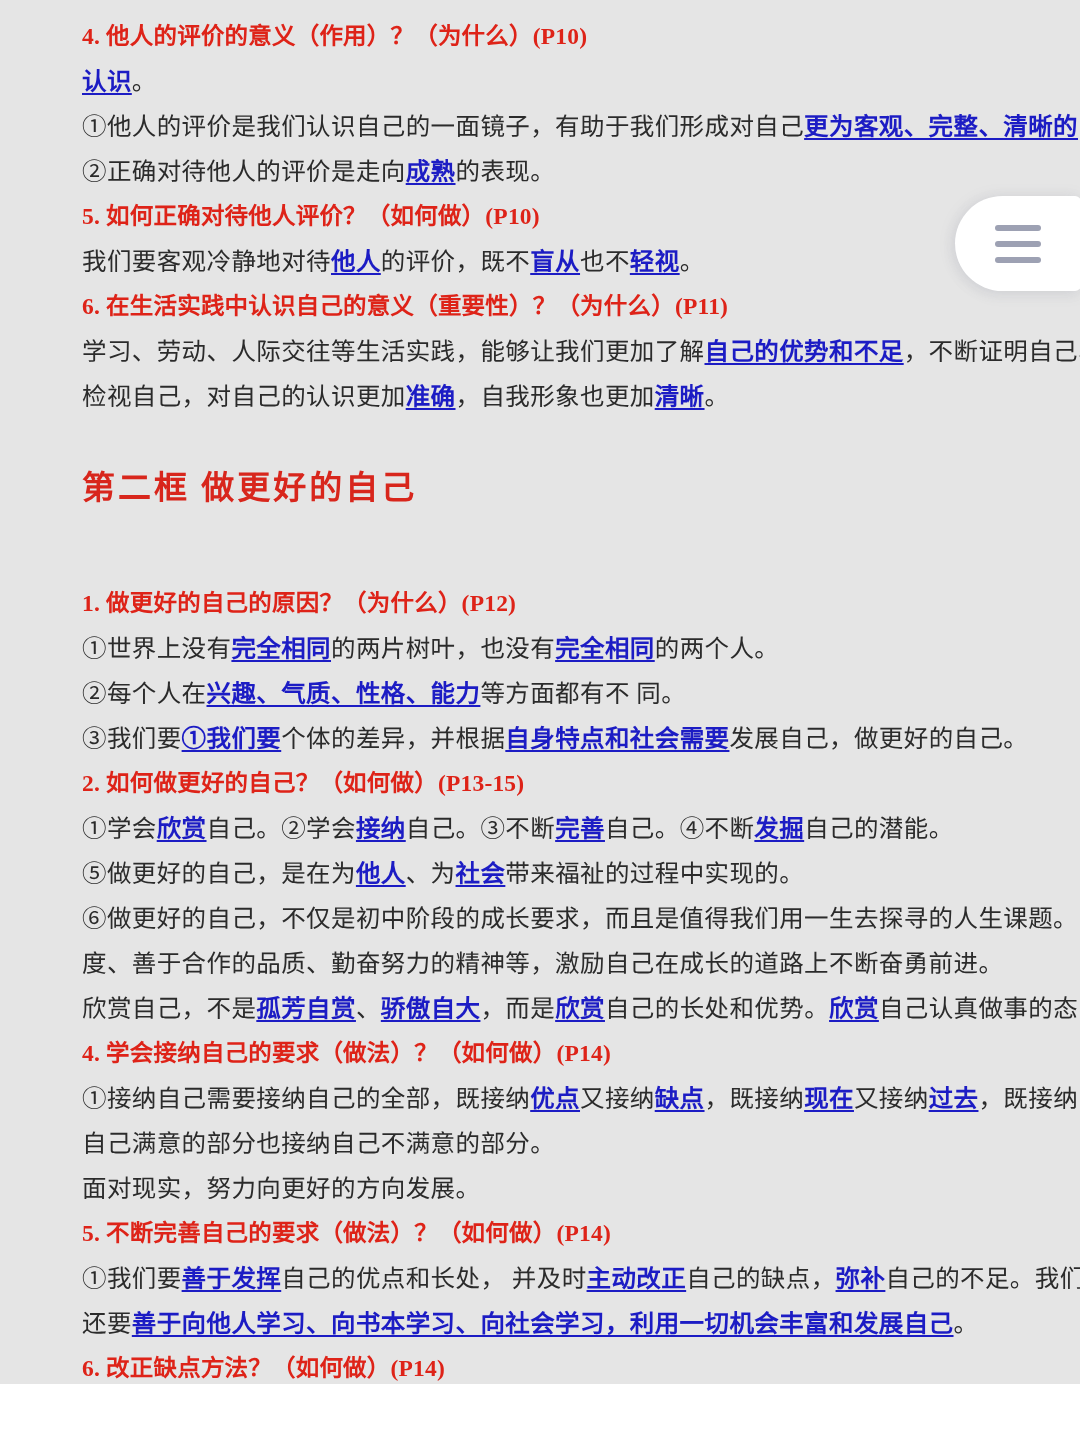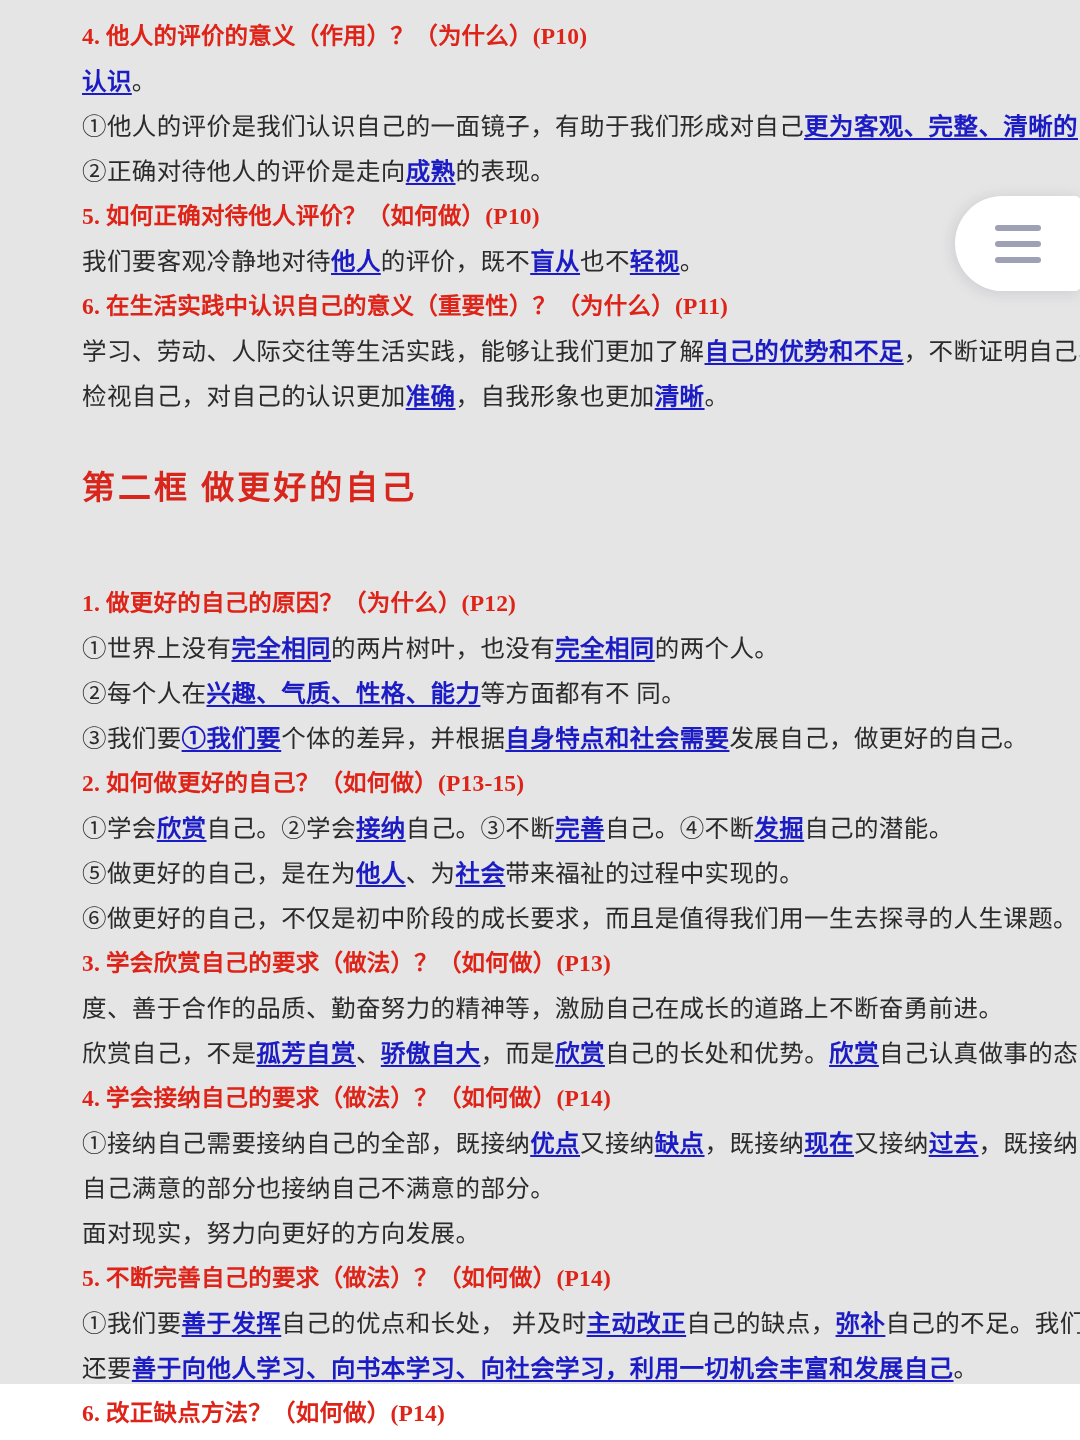--- a/index.html
+++ b/index.html
@@ -147,21 +147,20 @@
     <div class="line"><span>③我们要</span><span class="hl">①我们要</span><span>个体的差异，并根据</span><span class="hl">自身特点和社会需要</span><span>发展自己，做更好的自己。</span></div>
 
     <div class="line heading">2. 如何做更好的自己？（如何做）(P13-15)</div>
 
     <div class="line"><span>①学会</span><span class="hl">欣赏</span><span>自己。②学会</span><span class="hl">接纳</span><span>自己。③不断</span><span class="hl">完善</span><span>自己。④不断</span><span class="hl">发掘</span><span>自己的潜能。</span></div>
 
     <div class="line"><span>⑤做更好的自己，是在为</span><span class="hl">他人</span><span>、为</span><span class="hl">社会</span><span>带来福祉的过程中实现的。</span></div>
 
     <div class="line">⑥做更好的自己，不仅是初中阶段的成长要求，而且是值得我们用一生去探寻的人生课题。</div>
 
-    <div class="line heading">3. 学会欣赏自己的要求（做法）？（如何做）(P13)</div>
 
     <div class="line">度、善于合作的品质、勤奋努力的精神等，激励自己在成长的道路上不断奋勇前进。</div>
 
     <div class="line"><span>欣赏自己，不是</span><span class="hl">孤芳自赏</span><span>、</span><span class="hl">骄傲自大</span><span>，而是</span><span class="hl">欣赏</span><span>自己的长处和优势。</span><span class="hl">欣赏</span><span>自己认真做事的态</span></div>
 
     <div class="line heading">4. 学会接纳自己的要求（做法）？（如何做）(P14)</div>
 
     <div class="line"><span>①接纳自己需要接纳自己的全部，既接纳</span><span class="hl">优点</span><span>又接纳</span><span class="hl">缺点</span><span>，既接纳</span><span class="hl">现在</span><span>又接纳</span><span class="hl">过去</span><span>，既接纳</span></div>
 
     <div class="line">自己满意的部分也接纳自己不满意的部分。</div>

